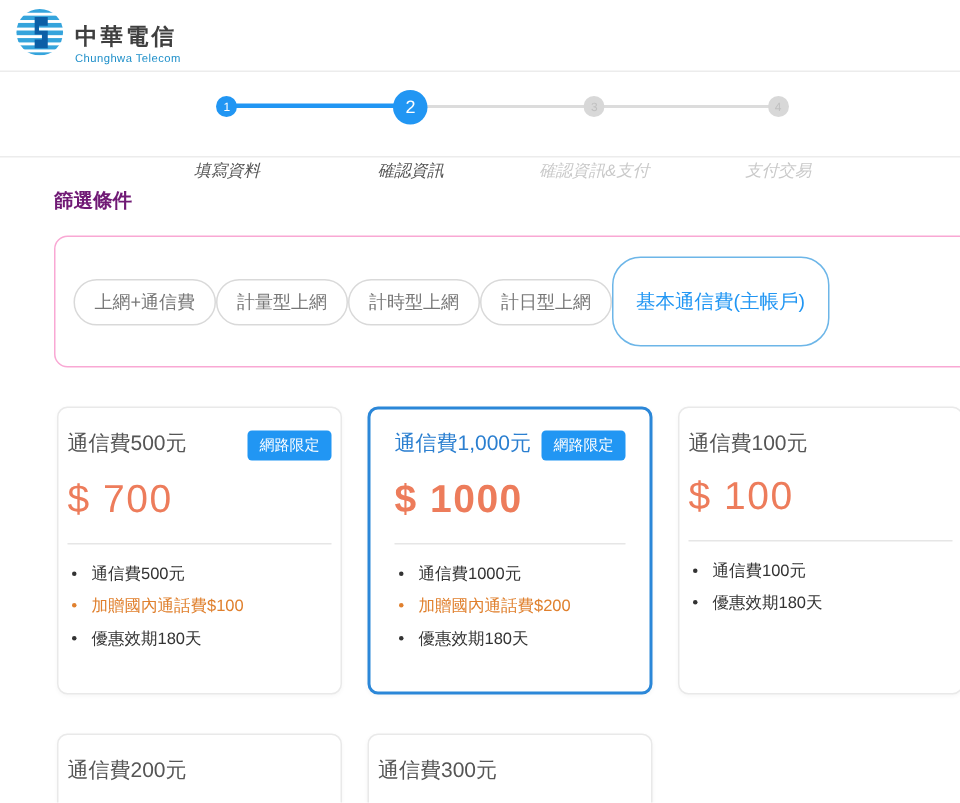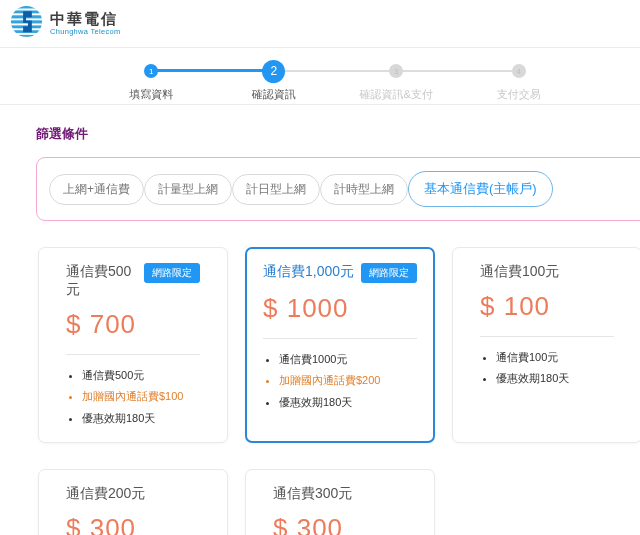--- a/index.html
+++ b/index.html
@@ -2,62 +2,62 @@
 <html style="--accent: #2196F3; --price: #ED7C5B; --bullet_highlight: #E0802E; --selected_card_border: #2B87D8; --inactive: #D8D8D8;"><head>
 <meta charset="utf-8">
 <style>
   * { margin:0; padding:0; box-sizing:border-box; }
   html,body { width:640px; height:535px; background:#fff; overflow:hidden;
               font-family:"Liberation Sans","DejaVu Sans",sans-serif; }
 
   
   .header { height:48px; display:flex; align-items:center; padding-left:10px;
             border-bottom:1px solid #ececec; background:#fff; }
-  .logo { display:flex; align-items:center; gap:7px; cursor:pointer; }
+  .logo { display:flex; align-items:flex-end; gap:7px; cursor:pointer; }
   .logo-text .zh { font-size:15px; font-weight:bold; color:#3f3f3f; letter-spacing:2px; line-height:1.1; }
   .logo-text .en { font-size:7.5px; color:#1e8fc9; letter-spacing:.3px; }
 
   
   .stepper { position:relative; height:57px; padding-top:10px; border-bottom:1px solid #ececec; }
   .track  { position:absolute; top:22px; left:151px; width:367px; height:2px; background:#dcdcdc; }
   .progress { position:absolute; top:21px; left:151px; width:117px; height:3px; background:var(--accent); }
   .steps { display:flex; margin:0 60px 0 90px; position:relative; }
   .step  { flex:1; text-align:center; }
   .dot-row { height:26px; display:flex; align-items:center; justify-content:center; }
   .dot { border-radius:50%; color:#fff; display:flex; align-items:center; justify-content:center; }
   .step.done .dot   { width:14px; height:14px; background:var(--accent); font-size:8px; }
   .step.active .dot { width:23px; height:23px; background:var(--accent); font-size:12px; }
   .step.todo .dot   { width:14px; height:14px; background:var(--inactive); color:#c0c0c0; font-size:8px; }
-  .step-label { margin-top:3px; font-size:11px; color:#555; }
+  .step-label { margin-top:22px; font-size:11px; color:#555;font-style:italic; }
   .step.todo .step-label { color:#c9c9c9; }
 
   
   .filter-title { margin:20px 0 14px 36px; font-size:13px; font-weight:bold; color:#701a75; }
   .chips-box { margin-left:36px; width:612px; border:1px solid #f9a8d4; border-radius:9px;
                padding:13px 12px; display:flex; align-items:center; gap:0; background:#fff; }
   .chip { border:1px solid #d9d9d9; background:#fff; color:#777; border-radius:16px;
           padding:6px 13px; font-size:12px; cursor:pointer; white-space:nowrap;
           font-family:inherit; }
-  .chip.selected { color:var(--accent); border-color:#6db6e8; padding:8px 15px;
+  .chip.selected { color:var(--accent); border-color:#6db6e8; padding:20px 15px;
                    font-size:13px; border-radius:19px; }
 
   
   .grid { margin:26px 0 0 38px; display:grid; grid-template-columns:repeat(3,190px);
           column-gap:17px; row-gap:26px; }
   .card { background:#fff; border:1px solid #e9e9e9; border-radius:7px;
-          padding:15px 27px 13px; cursor:pointer;
+          padding:15px 6px 13px; cursor:pointer;
           box-shadow:0 1px 3px rgba(0,0,0,.04); }
   .card.selected { border:2px solid var(--selected_card_border); padding:14px 16px 24px; }
   .card-head { display:flex; justify-content:space-between; align-items:flex-start; }
   .card-title { font-size:14px; color:#555; }
   .card.selected .card-title { color:#2b7fd0; }
   .badge { background:var(--accent); color:#fff; font-size:10px; padding:3px 8px;
            border-radius:3px; white-space:nowrap; }
   .price { margin-top:10px; font-size:26px; color:var(--price); letter-spacing:1px; }
-  .card.selected .price { font-weight:normal; }
+  .card.selected .price { font-weight:bold; }
   .card-divider { border-top:1px solid #e6e6e6; margin-top:14px; }
   .bullets { margin:10px 0 0 16px; font-size:11px; color:#333; line-height:1.95; }
   .bullets li.hl { color:var(--bullet_highlight); }
 </style>
 </head>
 <body>
 
 <div class="header">
   <div class="logo">
     <span>
@@ -124,22 +124,22 @@
     <div class="step-label">支付交易</div>
   </div>
     </div>
 </div>
 
 <div class="filter-title">篩選條件</div>
 
 <div class="chips-box">
     <button class="chip">上網+通信費</button>
     <button class="chip">計量型上網</button>
+    <button class="chip">計時型上網</button>
     <button class="chip">計日型上網</button>
-    <button class="chip">計時型上網</button>
     <button class="chip selected">基本通信費(主帳戶)</button>
   </div>
 
 <div class="grid">
     <div class="card">
     <div class="card-head">
       <span class="card-title">通信費500元</span>
       <span class="badge">網路限定</span>
     </div>
     <div class="price">$ 700</div>

